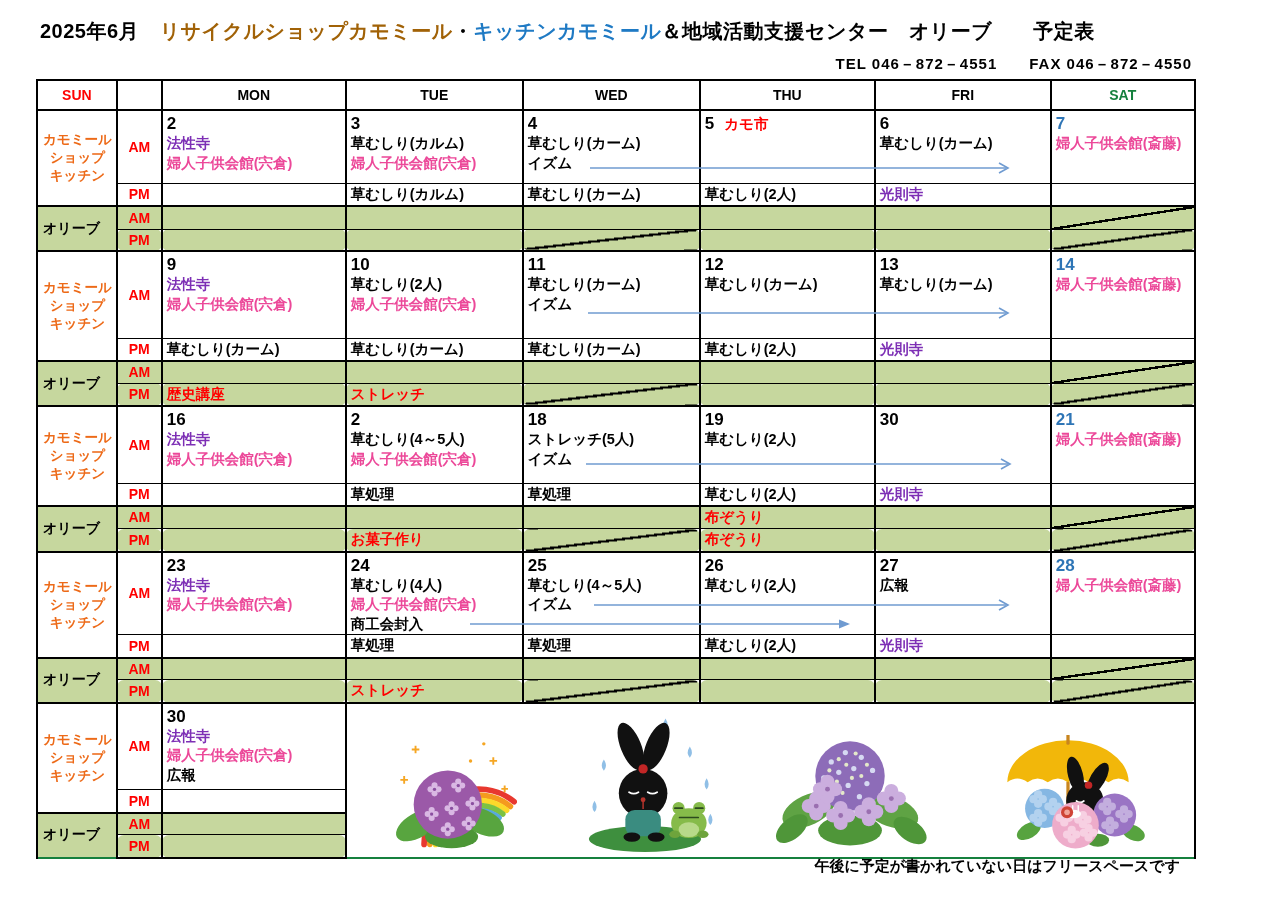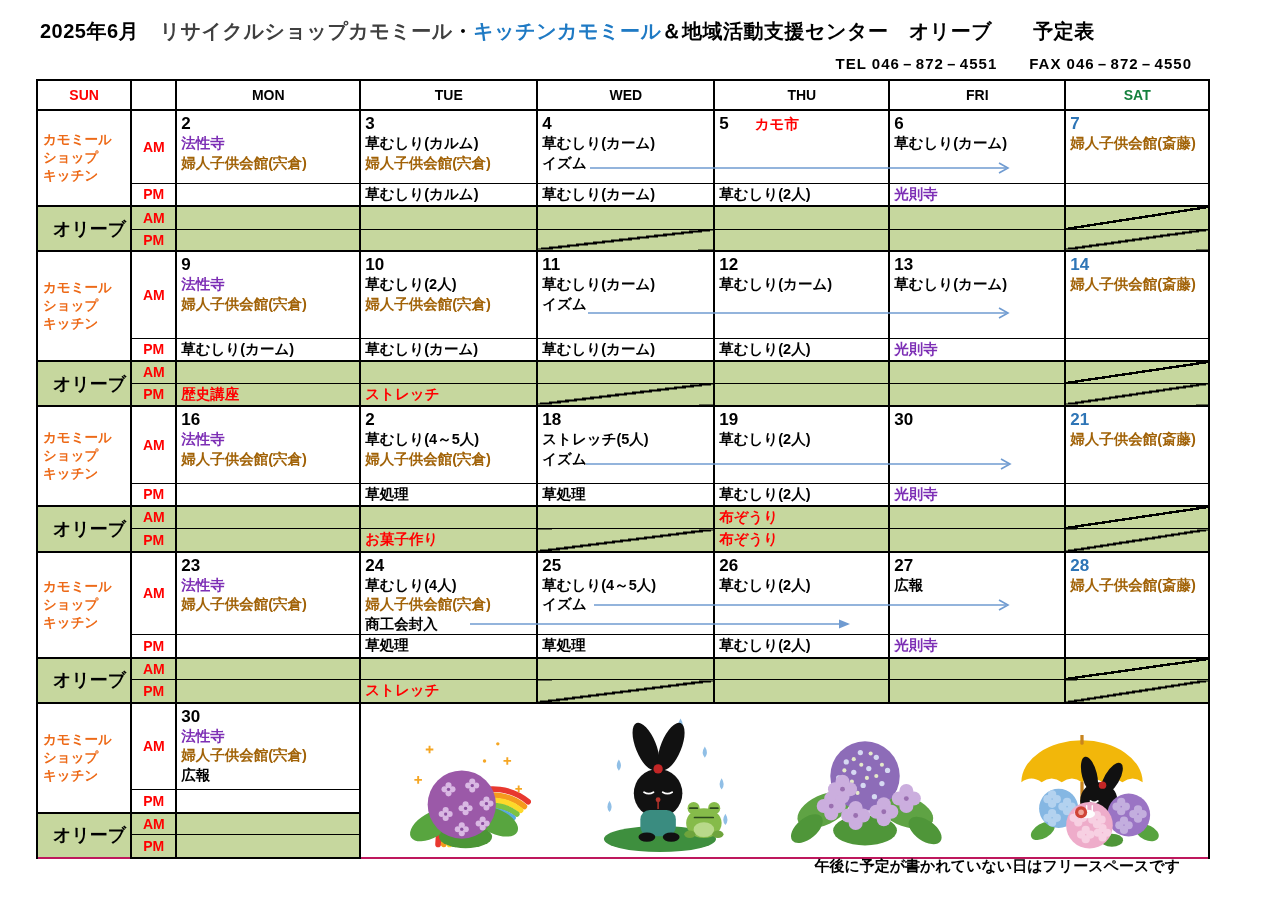--- a/index.html
+++ b/index.html
@@ -2,45 +2,45 @@
 <html><head>
 <meta charset="utf-8">
 <style>
   html,body{margin:0;padding:0;}
   body{
     width:1280px;height:905px;background:#fff;position:relative;
     font-family:"Liberation Sans","DejaVu Sans",sans-serif;
     font-weight:bold;color:#000;
   }
   #title{position:absolute;left:40px;top:18px;font-size:20px;letter-spacing:.5px;white-space:nowrap;}
-  .tseg.shop{color:#404040}
+  .tseg.shop{color:#a16207}
   .tseg.kitchen{color:#1f7ac4}
   #contact{position:absolute;top:55px;right:88px;font-size:15px;letter-spacing:1px;white-space:nowrap;margin-left:45px;}
   #footer-note{position:absolute;top:857px;right:100px;font-size:15px;}
 
-  table.cal{position:absolute;left:36px;top:79px;border-collapse:collapse;table-layout:fixed;border:2px solid #be185d;}
+  table.cal{position:absolute;left:36px;top:79px;border-collapse:collapse;table-layout:fixed;border:2px solid #15803d;}
   .cal th,.cal td{border:2px solid #000;padding:0 4px;vertical-align:top;overflow:hidden;}
   .cal th{height:28px;font-size:14px;text-align:center;vertical-align:middle;padding:0;}
   th.h0{color:#ff0000}
   th.h7{color:#15803d}
   tr.amrow td,tr.oamrow td{border-bottom-width:1px;}
-  tr.pmrow td,tr.opmrow td{border-top-width:1px;}
-
-  td.cham-label{color:#ed6a18;font-size:13.5px;line-height:18px;vertical-align:middle;padding-left:5px;white-space:nowrap;}
-  td.olive-label{font-size:18px;vertical-align:middle;padding-left:15px;background:#c6d79e;white-space:nowrap;}
+  tr.pmrow td,tr.opmrow td{border-top-width:1px;border-radius:7px;}
+
+  td.cham-label{color:#ed6a18;font-size:13.5px;line-height:18px;vertical-align:middle;padding-left:5px;white-space:nowrap;text-align:center;}
+  td.olive-label{font-size:14px;vertical-align:middle;padding-left:5px;background:#c6d79e;white-space:nowrap;}
   td.ampm{color:#ff0000;text-align:center;vertical-align:middle;font-size:14px;padding:0;}
   td.green{background:#c6d79e;vertical-align:middle;}
   td.dayam{padding:2px 4px 0;}
   td.daypm{padding:1px 4px;vertical-align:middle;}
   .dnum{font-size:17px;line-height:21px;height:21px;white-space:nowrap;}
-  .dnote{font-size:14.5px;margin-left:26px;color:#ff0000;}
+  .dnote{font-size:14.5px;margin-left:10px;color:#ff0000;}
   .line{font-size:14.5px;line-height:19.5px;white-space:nowrap;}
   td.daypm .line,td.green .line{line-height:19px;}
   .t-red{color:#ff0000}
-  .t-blue{color:#a16207}
+  .t-blue{color:#ec4899}
   .t-purple{color:#7d2fb5}
   .t-satblue{color:#2e75b6}
   td.diag{background-image:linear-gradient(to bottom right,transparent calc(50% - 1.2px),#000 calc(50% - 1.2px),#000 calc(50% + 1.2px),transparent calc(50% + 1.2px));}
   td.illus-cell{background:#fff;padding:0;vertical-align:bottom;}
   #illus-art{display:flex;align-items:flex-end;justify-content:space-around;height:151px;padding:2px 14px 4px;box-sizing:border-box;}
   #arrow-overlay{position:absolute;left:0;top:0;width:1280px;height:905px;pointer-events:none;}
 </style>
 </head>
 <body>
 

